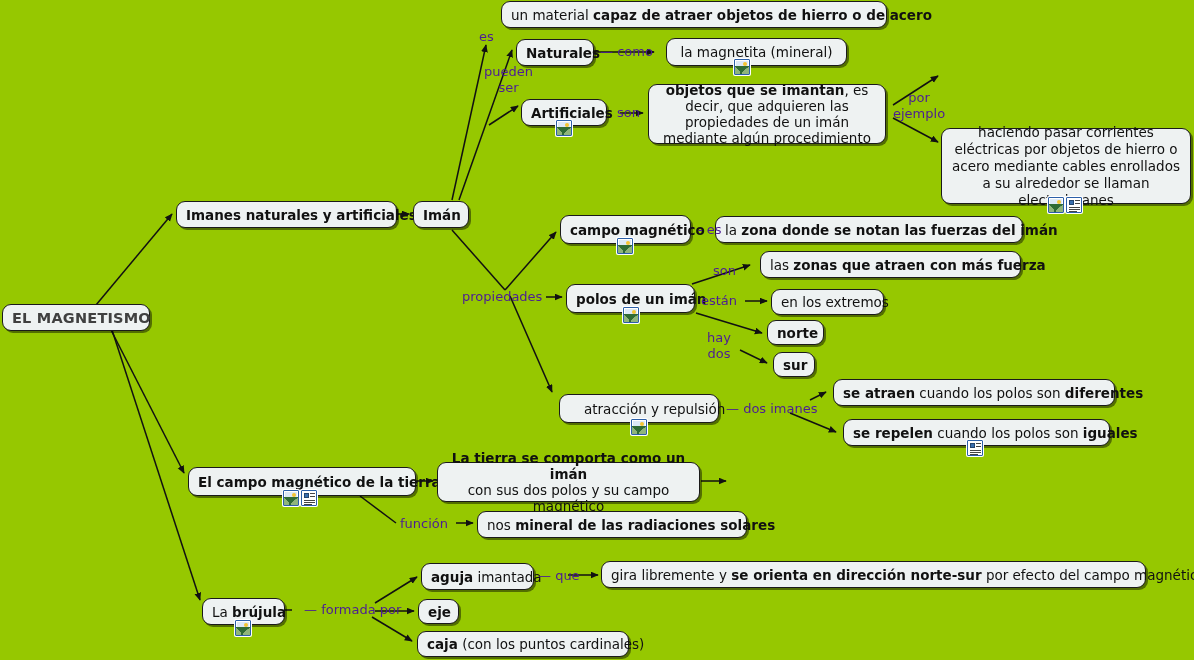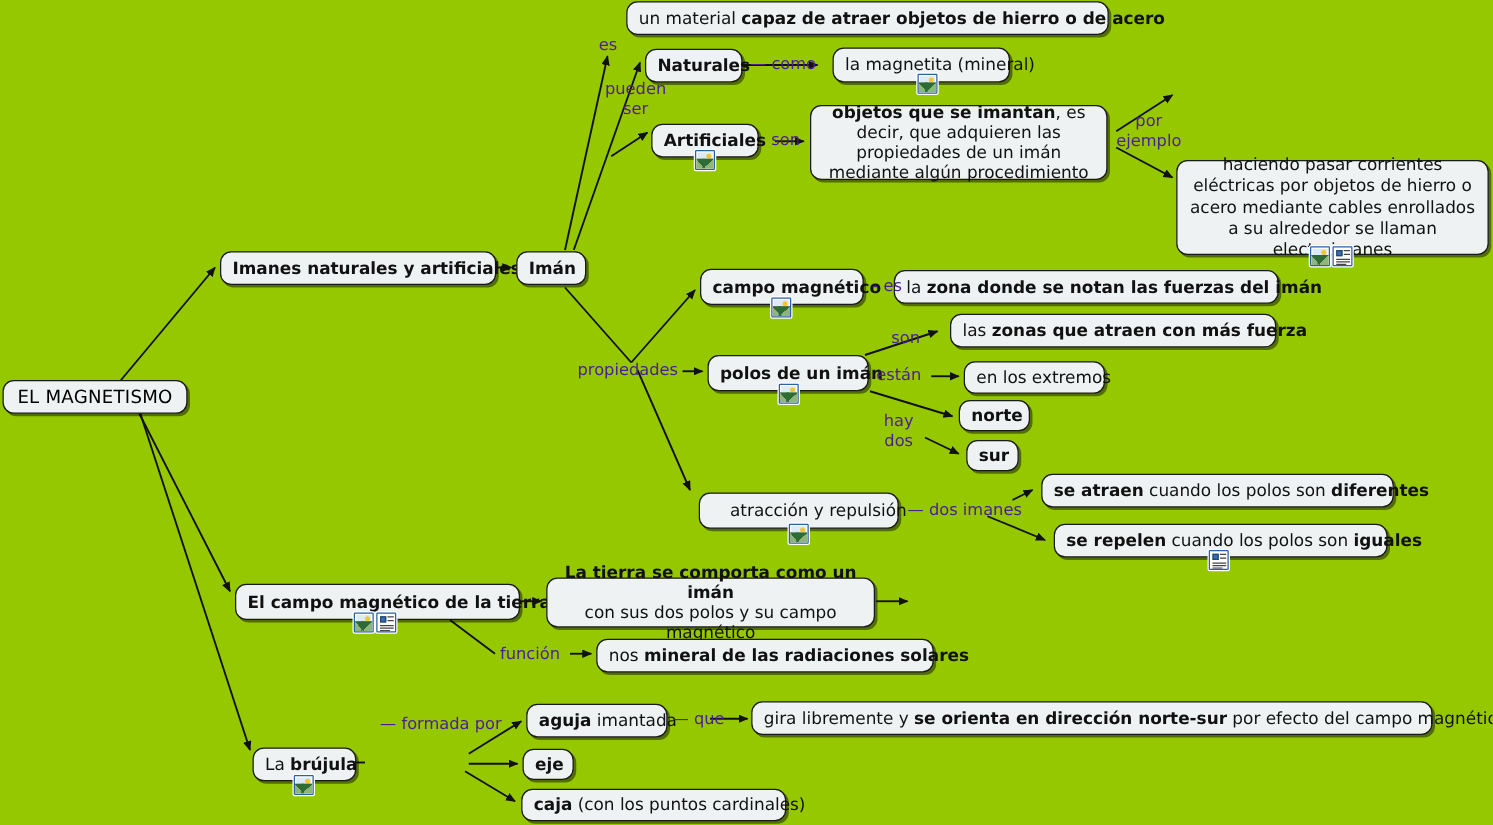--- a/index.html
+++ b/index.html
@@ -29,22 +29,22 @@
     font-size:13.5px;
     line-height:16px;
     padding:4px 9px;
     white-space:nowrap;
   }
   .node.wrap{white-space:normal;}
   .node b{font-weight:bold;}
   .node .txt{display:block;width:100%;}
 
   .node.title{
-    color:#000000;
-    font-weight:normal;
+    color:#404040;
+    font-weight:bold;
     font-size:14.5px;
     letter-spacing:0.2px;
   }
 
   .link-label{
     position:absolute;
     font-size:13px;
     line-height:15px;
     color:#4c1d95;
     white-space:nowrap;
@@ -175,21 +175,21 @@
   </div>
 
   <div class="node" style="left:501px;top:1px;width:386px;height:27px;">
     <span class="txt">un material <b>capaz de atraer objetos de hierro o de acero</b></span>
   </div>
 
   <div class="node" style="left:516px;top:39px;width:78px;height:27px;font-weight:bold;">
     <span class="txt">Naturales</span>
   </div>
 
-  <div class="node" style="left:666px;top:38px;width:142px;height:28px;">
+  <div class="node" style="left:666px;top:38px;width:181px;height:28px;">
     <span class="txt">la magnetita (mineral)</span>
   </div>
   <div class="icons" style="left:734px;top:59px;">
     <span class="ic pic">
         <i class="sky"></i>
         <i class="sun"></i>
         <i class="mt"></i>
       </span>
   </div>
 
@@ -371,17 +371,17 @@
   <div class="link-label" style="left:713px;top:263px;">son</div>
 
   <div class="link-label" style="left:701px;top:293px;">están</div>
 
   <div class="link-label" style="left:707px;top:330px;line-height:16px;">hay<br>dos</div>
 
   <div class="link-label" style="left:726px;top:401px;">— dos imanes</div>
 
   <div class="link-label" style="left:400px;top:516px;">función</div>
 
-  <div class="link-label" style="left:288px;top:572px;padding-left:16px;">— formada por</div>
+  <div class="link-label" style="left:288px;top:602px;padding-left:16px;">— formada por</div>
 
   <div class="link-label" style="left:538px;top:568px;">— que</div>
 
 </div>
 
 </body></html>

